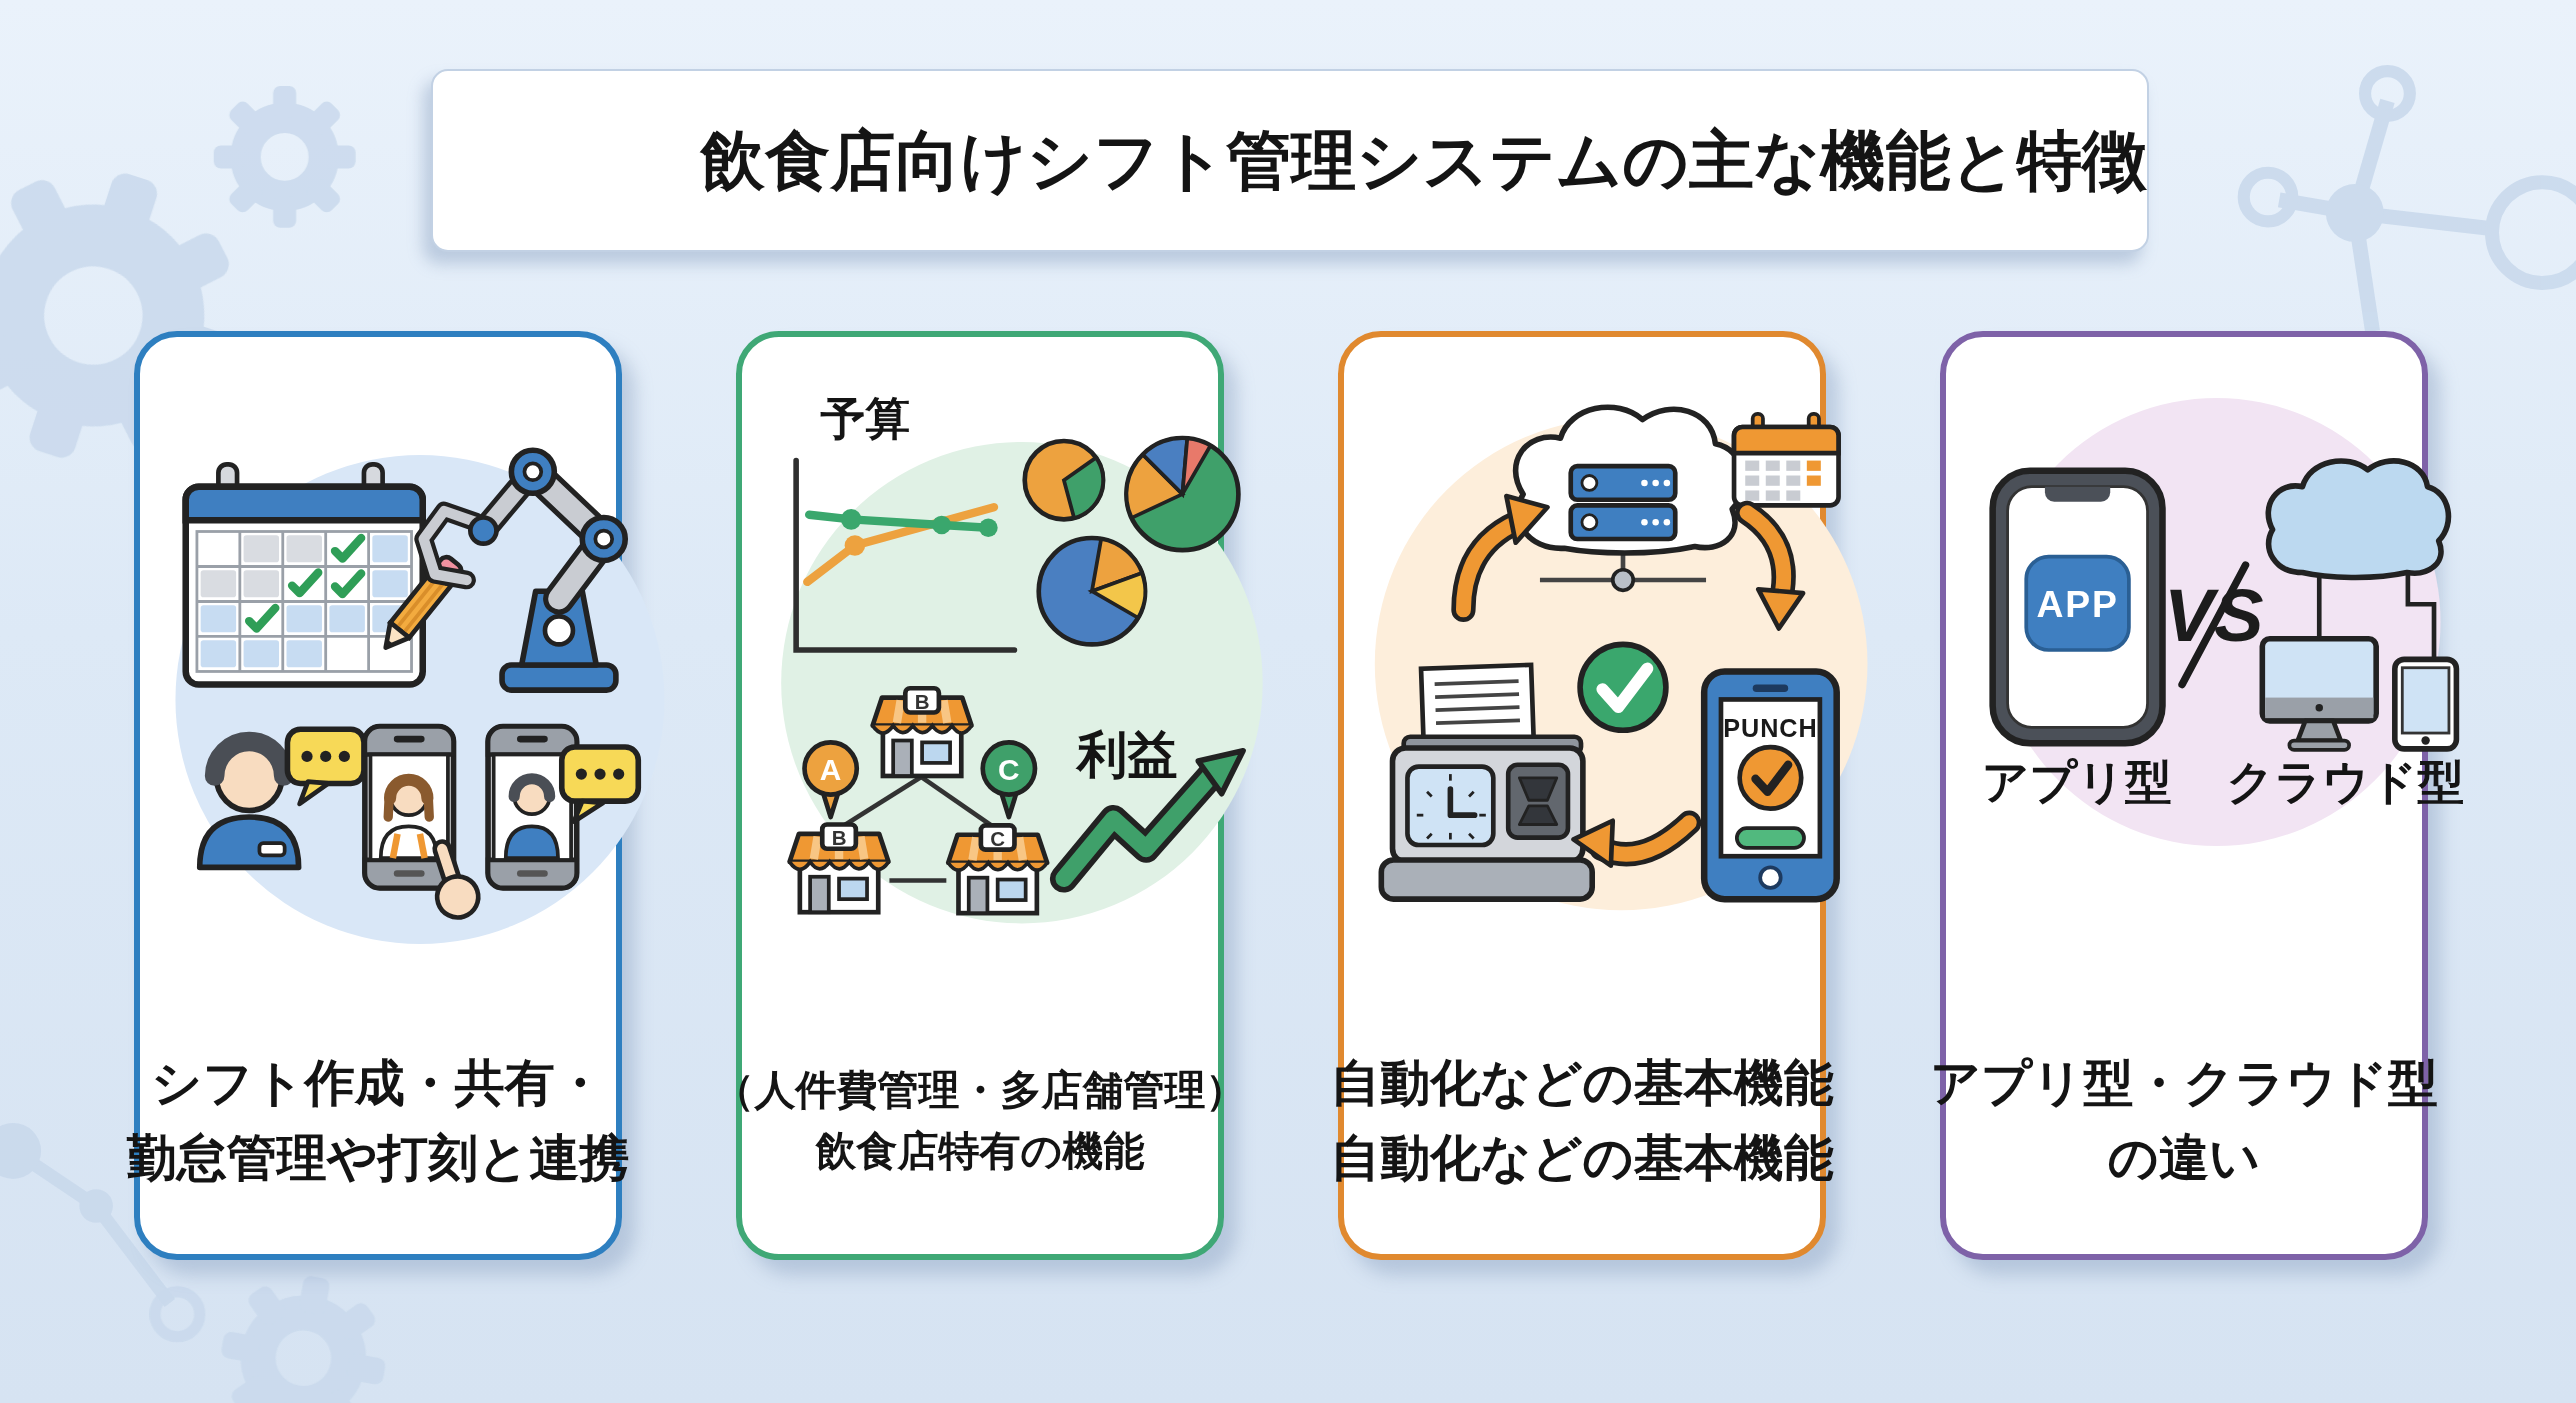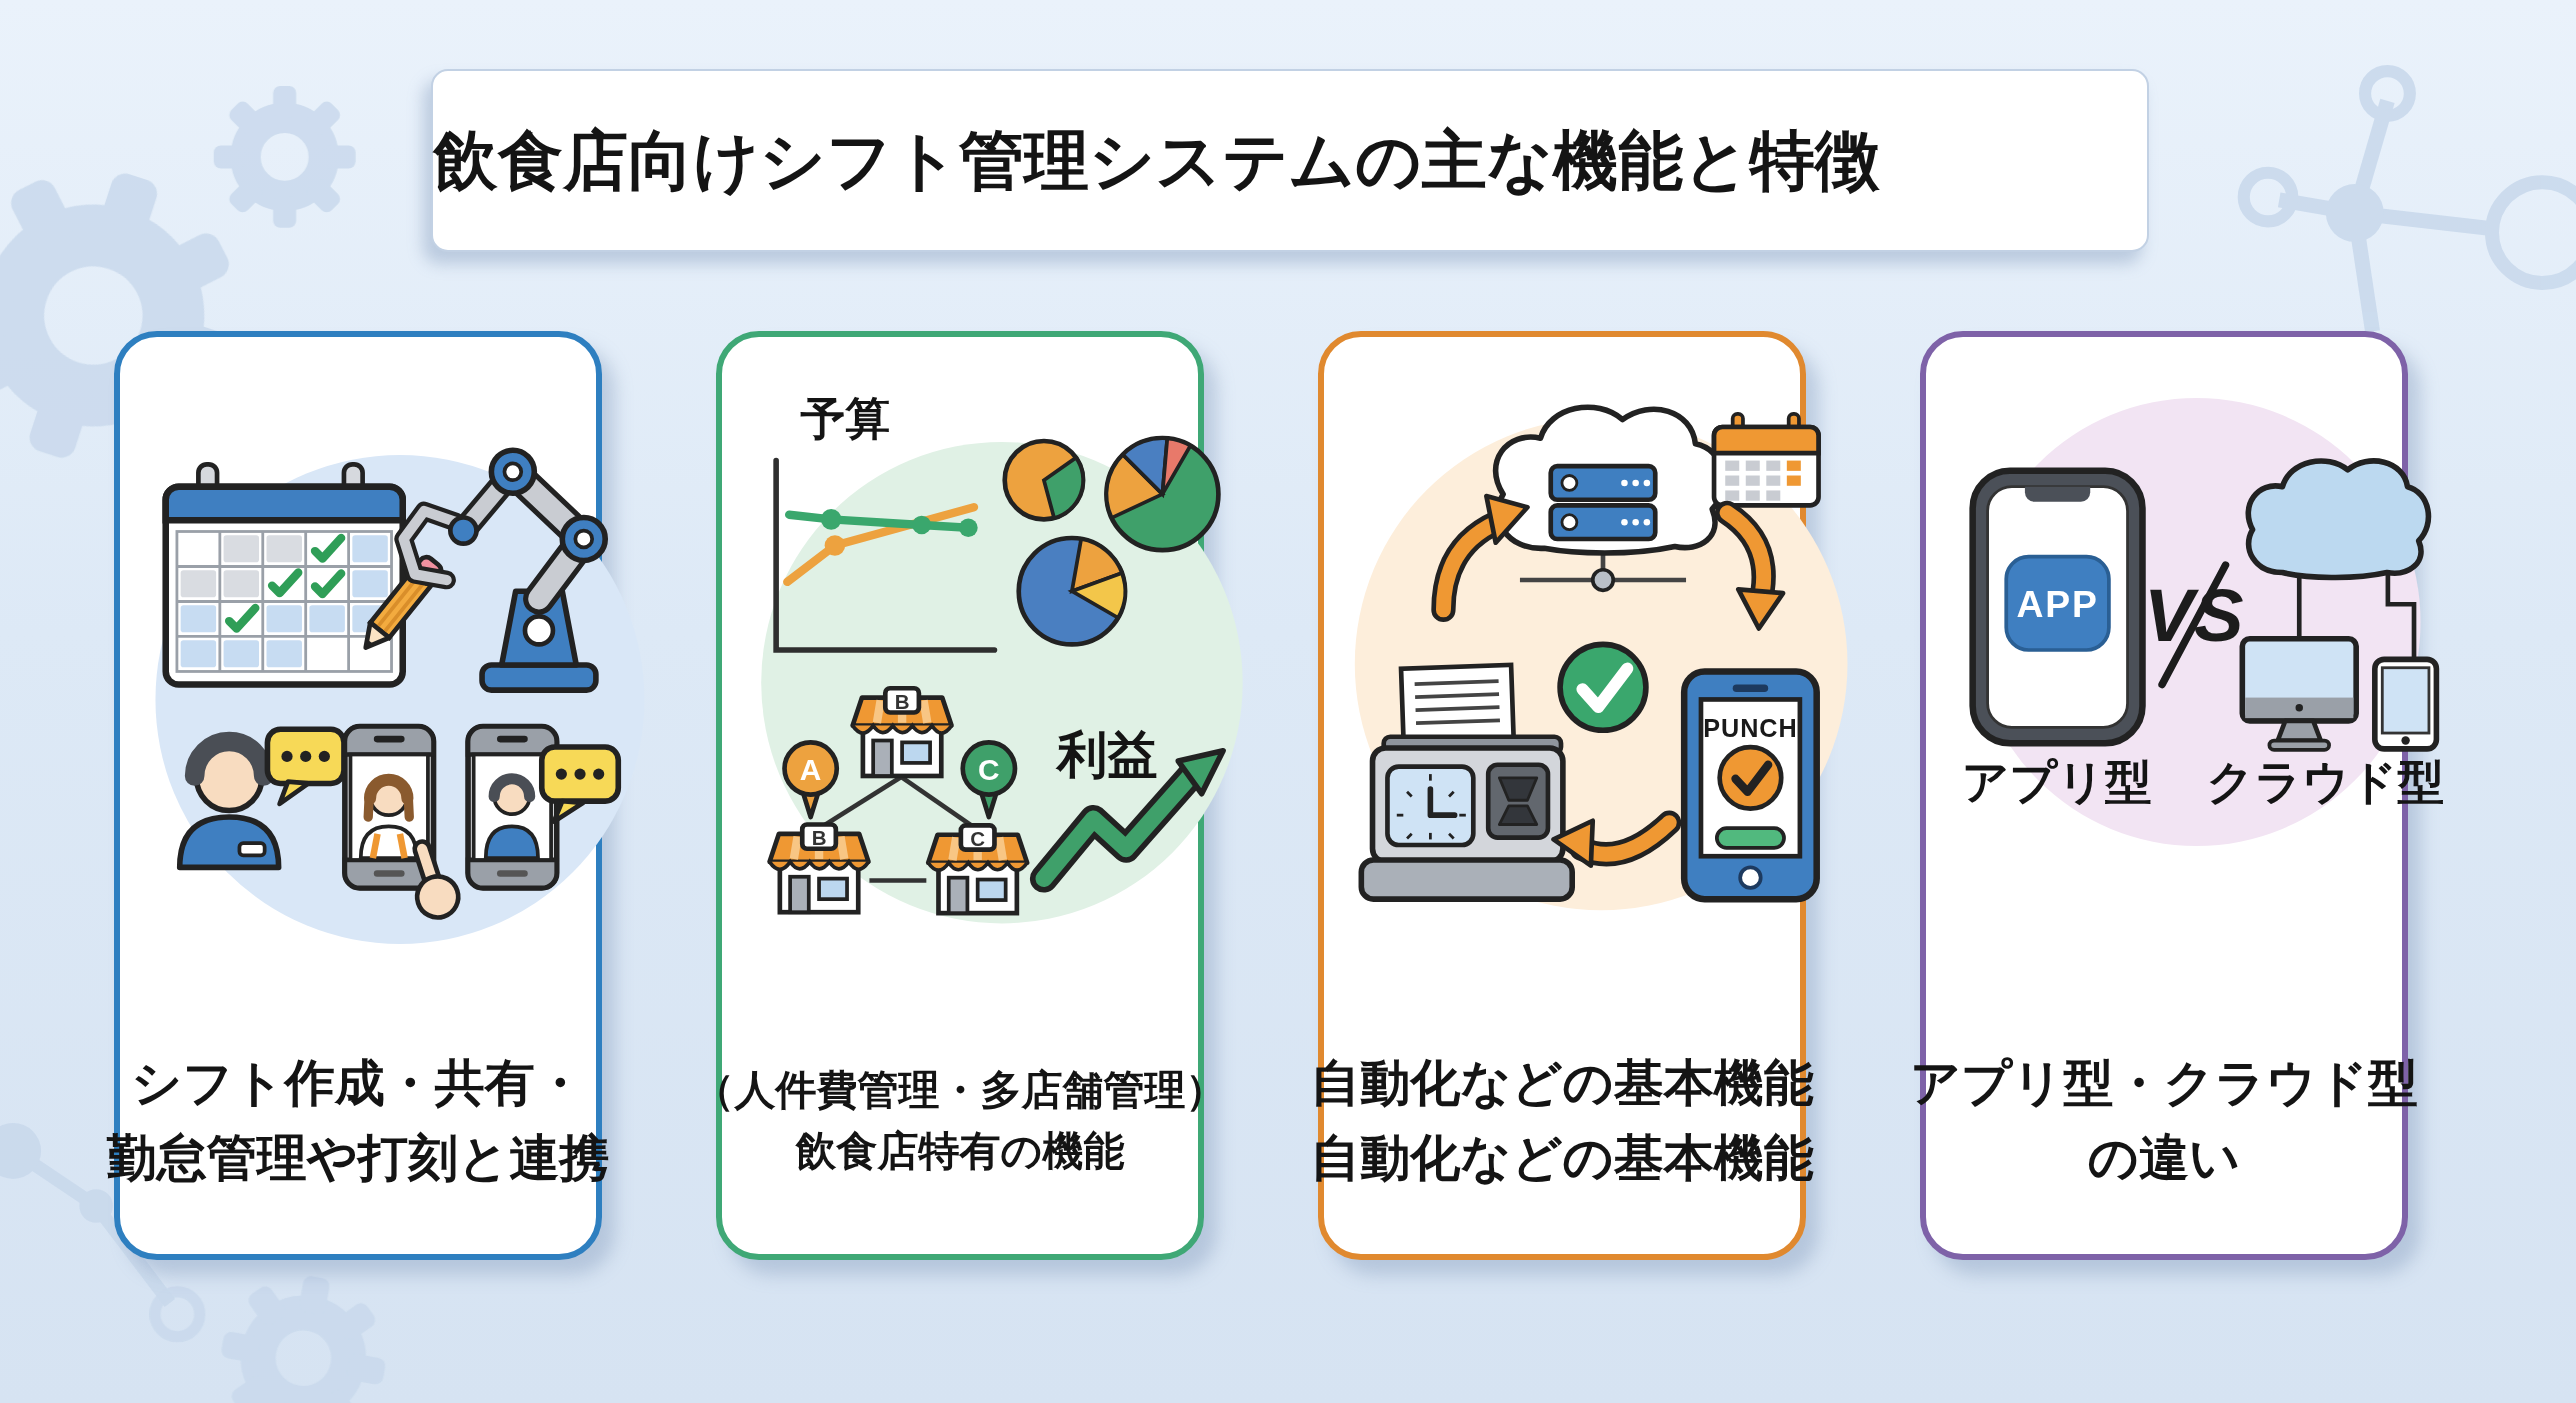--- a/index.html
+++ b/index.html
@@ -6,27 +6,28 @@
   #canvas{
     position:relative;width:2576px;height:1404px;overflow:hidden;
     font-family:"Liberation Sans","DejaVu Sans",sans-serif;
     background:linear-gradient(180deg,#eaf2fb 0%,#dde9f6 45%,#d6e3f2 100%);
   }
   .bg-decor{position:absolute;left:0;top:0;}
   .title-box{
     position:absolute;left:431px;top:69px;width:1714px;height:179px;
     background:#ffffff;border:2.8px solid #c2d1e4;border-radius:17px;
     box-shadow:-7.5px 11.2px 15px rgba(125,150,185,.40);
-    display:flex;align-items:center;justify-content:flex-start;z-index:2;
+    display:flex;align-items:center;justify-content:flex-end;z-index:2;
   }
   .title-text{font-size:65px;font-weight:bold;color:#141414;white-space:nowrap;}
   .card{
     position:absolute;top:331px;width:488px;height:929px;background:#ffffff;
     border-radius:43px;box-sizing:border-box;z-index:1;
     box-shadow:13px 15px 17px rgba(125,150,185,.38);
+    margin-left:20px;
   }
   .card-1{left:114px;border:6.5px solid #2e7fc0;padding-left:24px;}
   .card-2{left:716px;border:6.5px solid #3fa876;}
   .card-3{left:1318px;border:6.5px solid #e0892f;}
   .card-4{left:1920px;border:6.5px solid #7e62a8;}
   .illus{position:absolute;left:0px;top:18.7px;width:558px;height:616px;}
   .caption{
     position:absolute;left:7.5px;right:7.5px;top:686px;height:196px;
     display:flex;flex-direction:column;align-items:center;justify-content:center;
     text-align:center;font-weight:bold;color:#141414;line-height:1.5;

